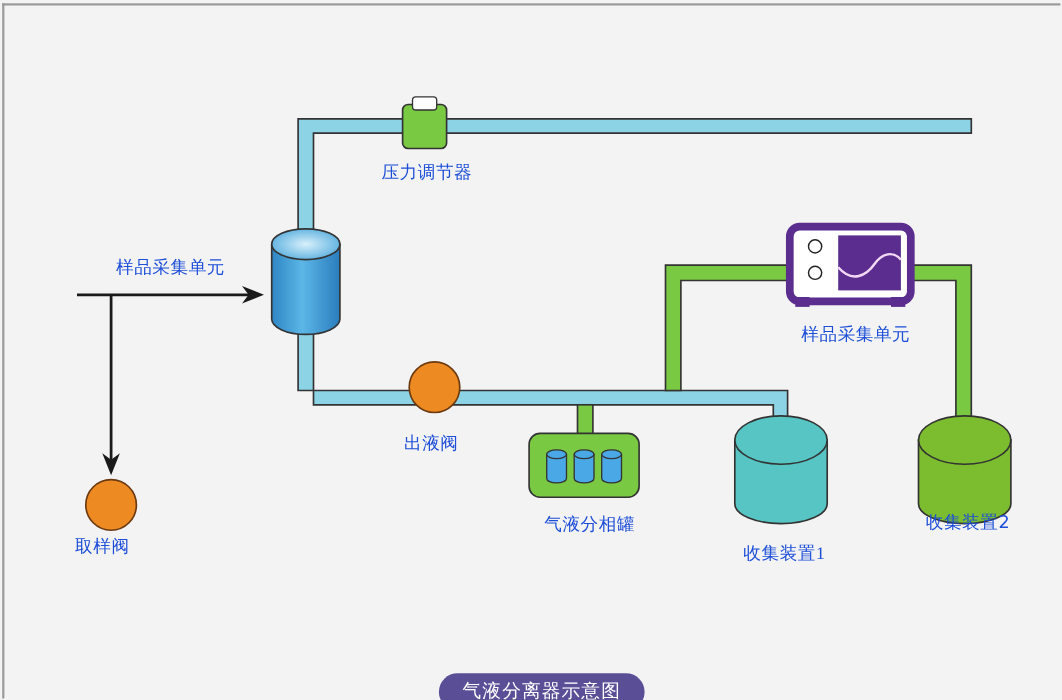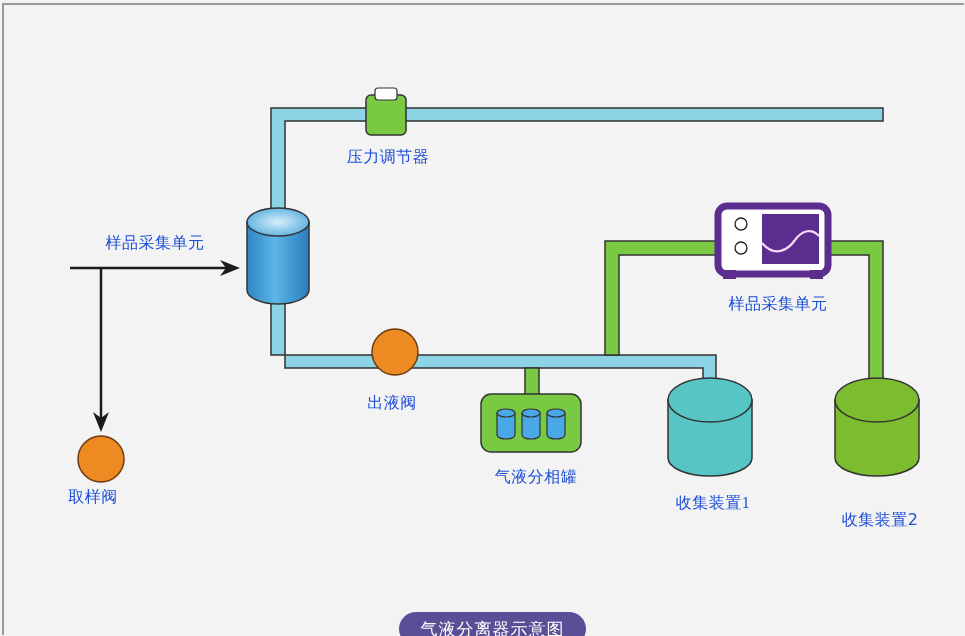--- a/index.html
+++ b/index.html
@@ -98,15 +98,15 @@
   </g>
 </svg>
 
 <div class="lbl" style="left:388px; top:147px;">压力调节器</div>
 <div class="lbl" style="left:155px; top:233px;">样品采集单元</div>
 <div class="lbl" style="left:392px; top:393px;">出液阀</div>
 <div class="lbl" style="left:93px; top:487px;">取样阀</div>
 <div class="lbl" style="left:536px; top:467px;">气液分相罐</div>
 <div class="lbl" style="left:778px; top:294px;">样品采集单元</div>
 <div class="lbl" style="left:713px; top:493px;font-family:Liberation Serif, serif;">收集装置1</div>
-<div class="lbl" style="left:880px; top:510px;text-align:center;">收集装置2</div>
+<div class="lbl" style="left:880px; top:465px;text-align:center;">收集装置2</div>
 
 <div class="title-pill">气液分离器示意图</div>
 
 </body></html>

